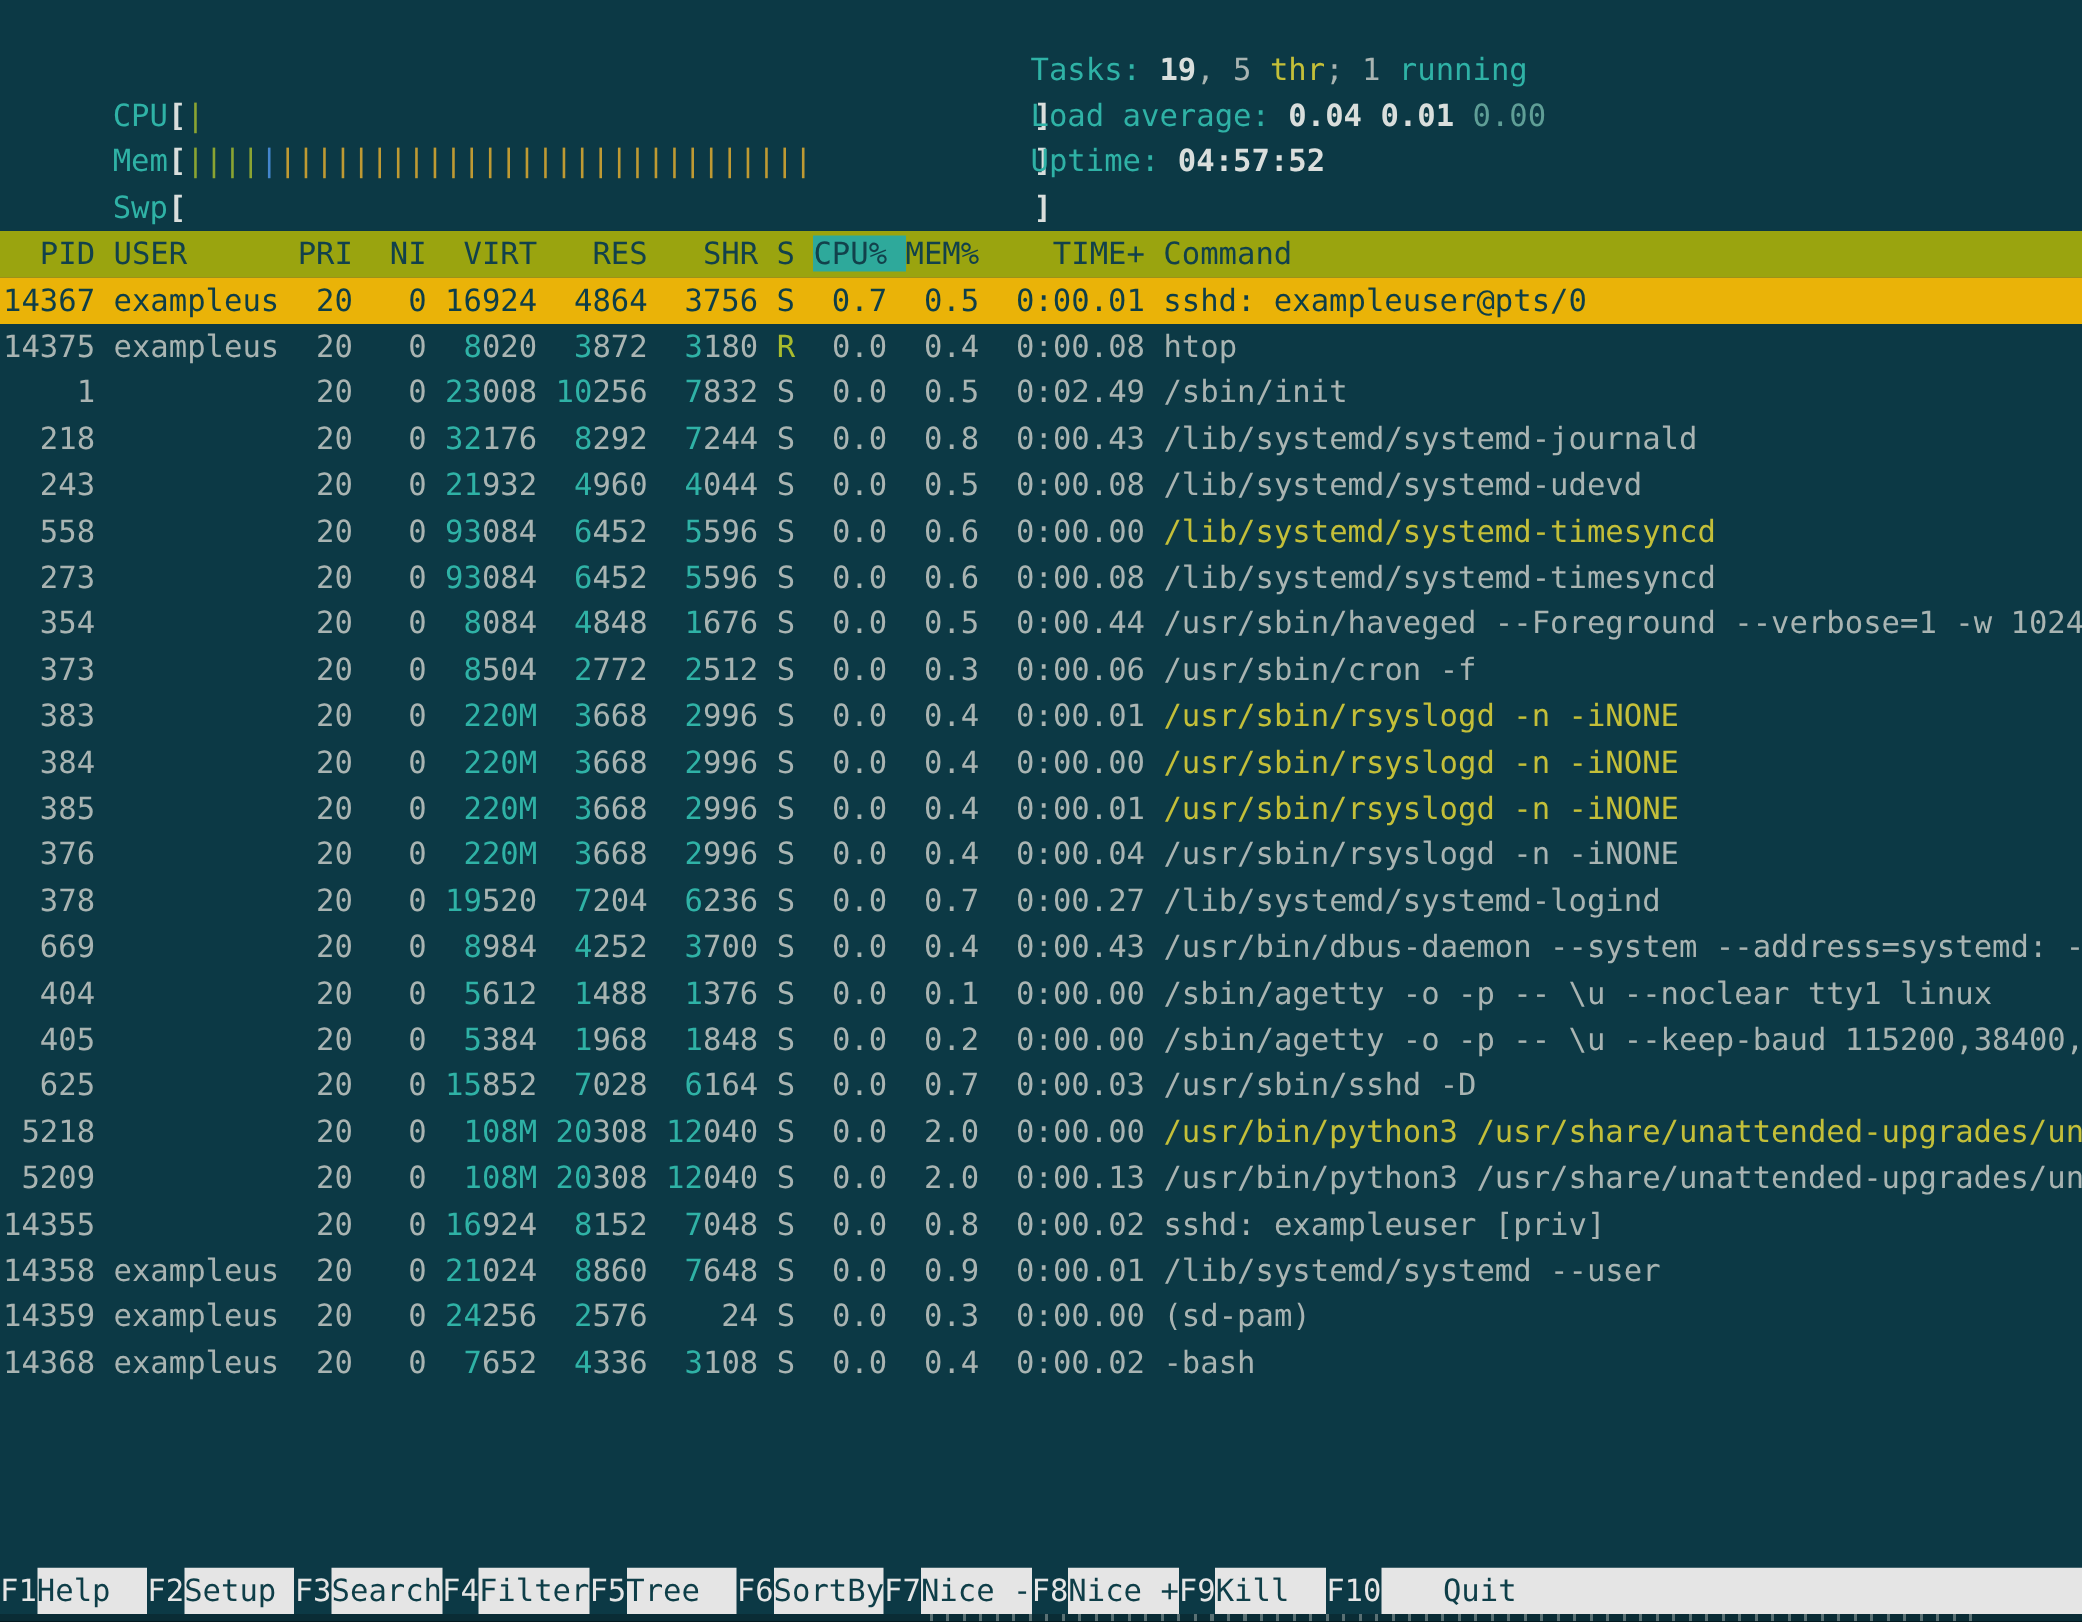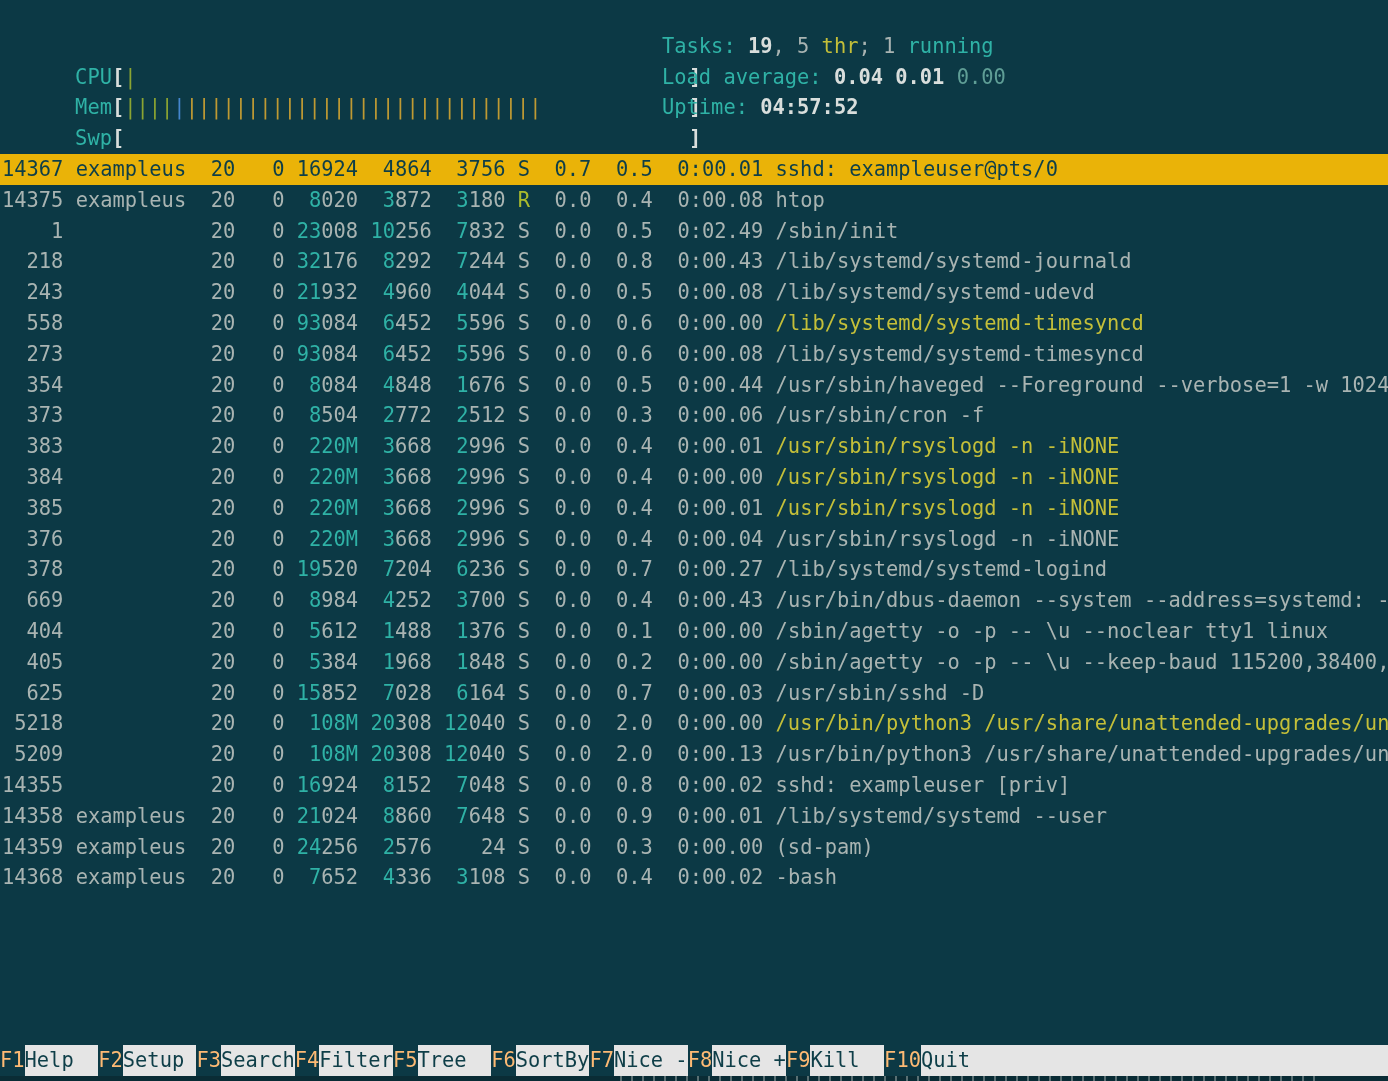--- a/index.html
+++ b/index.html
@@ -15,33 +15,33 @@
   .bright{color:#d9dedc;font-weight:bold;}
   .dimteal{color:#5f9e96;}
   .yellow{color:#c4bf39;}
   .ylwgreen{color:#aabb2d;}
   .numhi{color:#2fb2a6;}
   .bracket{color:#d9dedc;font-weight:bold;}
   .bar-green{color:#8ba432;}
   .bar-blue{color:#4486cd;}
   .bar-yellow{color:#bf9a33;}
   .abs{position:absolute;top:0;}
-  .summary{left:662px;}
+  .summary{left:687px;}
   .header-row{background:#9aa40f;color:#12414b;}
   .header-row span{color:#12414b;}
   .header-row .sort-col{background:#2ea99b;}
   .proc-row.sel{background:#eab308;}
   .proc-row.sel, .proc-row.sel span{color:#0e3e48 !important;font-weight:normal;}
   .fkeys{
     position:absolute;left:0;top:1045px;width:1388px;height:31px;
     display:flex;white-space:pre;line-height:31px;overflow:hidden;
   }
-  .fkey-num{color:#fdba74;background:transparent;}
+  .fkey-num{color:#e5e5e5;background:transparent;}
   .fkey-label{color:#0e3e48;background:#e5e5e5;}
-  .fkey-label.last{flex:1;}
+  .fkey-label.last{flex:1;padding-left:41px;}
   .bottom-strip{
     position:absolute;left:0;top:1076px;width:1388px;height:5px;background:#0a2c35;overflow:hidden;
   }
   .strip-marks{
     position:absolute;left:620px;top:0;width:700px;height:5px;opacity:.5;
     background:repeating-linear-gradient(90deg,#a9b4b2 0px,#a9b4b2 2px,transparent 2px,transparent 11px);
   }
 </style>
 </head>
 <body>
@@ -60,20 +60,21 @@
     <span class="abs summary"><span class="teal">Load average: </span><span class="bright">0.04 </span><span class="bright">0.01 </span><span class="dimteal">0.00</span></span>
   </div>
 
   <div class="row meter-row">
     <span class="teal">Swp</span><span class="bracket">[</span><span>                                              </span><span class="bracket">]</span>
     <span class="abs summary"><span class="teal">Uptime: </span><span class="bright">04:57:52</span></span>
   </div>
 
   <div class="row"></div>
 
+  <div class="row header-row" id="table-header"><span>  PID</span> <span>USER     </span> <span>PRI</span> <span> NI</span> <span> VIRT</span> <span>  RES</span> <span>  SHR</span> <span>S</span> <span class="sort-col">CPU% </span><span>MEM%</span> <span>   TIME+</span> <span>Command</span></div>
 
   <div id="proc-rows">
       <div class="row proc-row sel"><span>14367</span> <span>exampleus</span> <span> 20</span> <span>  0</span> <span>16924</span> <span> 4864</span> <span> 3756</span> <span>S</span> <span> 0.7</span> <span> 0.5</span> <span> 0:00.01</span> <span>sshd: exampleuser@pts/0</span></div>
       <div class="row proc-row"><span>14375</span> <span>exampleus</span> <span> 20</span> <span>  0</span> <span> <span class="numhi">8</span>020</span> <span> <span class="numhi">3</span>872</span> <span> <span class="numhi">3</span>180</span> <span class="ylwgreen">R</span> <span> 0.0</span> <span> 0.4</span> <span> 0:00.08</span> <span>htop</span></div>
       <div class="row proc-row"><span>    1</span> <span>         </span> <span> 20</span> <span>  0</span> <span><span class="numhi">23</span>008</span> <span><span class="numhi">10</span>256</span> <span> <span class="numhi">7</span>832</span> <span>S</span> <span> 0.0</span> <span> 0.5</span> <span> 0:02.49</span> <span>/sbin/init</span></div>
       <div class="row proc-row"><span>  218</span> <span>         </span> <span> 20</span> <span>  0</span> <span><span class="numhi">32</span>176</span> <span> <span class="numhi">8</span>292</span> <span> <span class="numhi">7</span>244</span> <span>S</span> <span> 0.0</span> <span> 0.8</span> <span> 0:00.43</span> <span>/lib/systemd/systemd-journald</span></div>
       <div class="row proc-row"><span>  243</span> <span>         </span> <span> 20</span> <span>  0</span> <span><span class="numhi">21</span>932</span> <span> <span class="numhi">4</span>960</span> <span> <span class="numhi">4</span>044</span> <span>S</span> <span> 0.0</span> <span> 0.5</span> <span> 0:00.08</span> <span>/lib/systemd/systemd-udevd</span></div>
       <div class="row proc-row"><span>  558</span> <span>         </span> <span> 20</span> <span>  0</span> <span><span class="numhi">93</span>084</span> <span> <span class="numhi">6</span>452</span> <span> <span class="numhi">5</span>596</span> <span>S</span> <span> 0.0</span> <span> 0.6</span> <span> 0:00.00</span> <span class="yellow">/lib/systemd/systemd-timesyncd</span></div>
       <div class="row proc-row"><span>  273</span> <span>         </span> <span> 20</span> <span>  0</span> <span><span class="numhi">93</span>084</span> <span> <span class="numhi">6</span>452</span> <span> <span class="numhi">5</span>596</span> <span>S</span> <span> 0.0</span> <span> 0.6</span> <span> 0:00.08</span> <span>/lib/systemd/systemd-timesyncd</span></div>
       <div class="row proc-row"><span>  354</span> <span>         </span> <span> 20</span> <span>  0</span> <span> <span class="numhi">8</span>084</span> <span> <span class="numhi">4</span>848</span> <span> <span class="numhi">1</span>676</span> <span>S</span> <span> 0.0</span> <span> 0.5</span> <span> 0:00.44</span> <span>/usr/sbin/haveged --Foreground --verbose=1 -w 1024</span></div>

